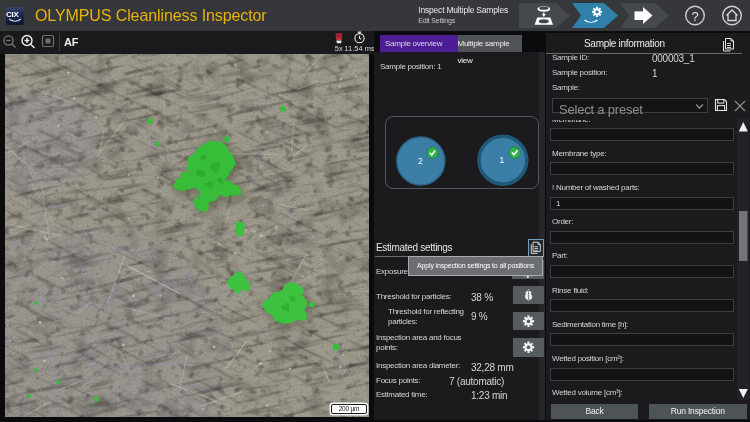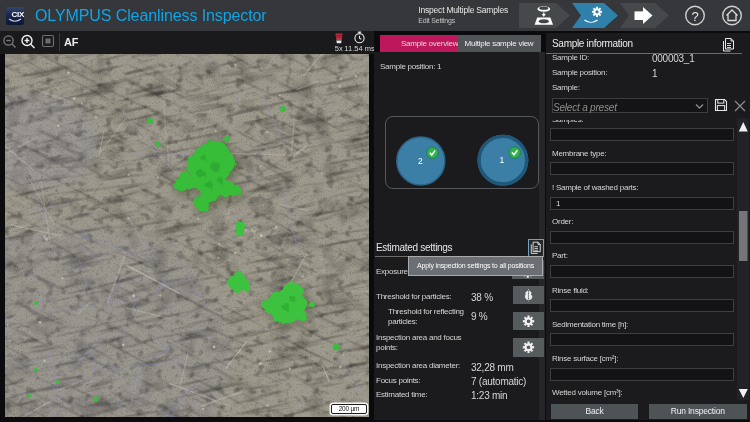--- a/index.html
+++ b/index.html
@@ -6,26 +6,26 @@
 .abs{position:absolute}
 .lbl{position:absolute;font-size:8px;letter-spacing:-0.25px;color:#d6d6d6;white-space:pre}
 .val{position:absolute;font-size:10px;letter-spacing:-0.25px;color:#d6d6d6;white-space:nowrap}
 .inp{position:absolute;background:#131315;border:1px solid #3e3e40;height:13px}
 .gbtn{position:absolute;background:#565b5e;display:flex;align-items:center;justify-content:center}
 </style></head>
 <body>
 
 <div class="abs" style="left:0;top:0;width:750px;height:31px;background:#35373a"></div>
 <div class="abs" style="left:6px;top:6.5px;width:18px;height:18px;border-radius:2px;background:linear-gradient(180deg,#35466b 0%,#1c2a52 40%,#0c1634 100%)">
-<div style="position:absolute;left:0;top:3.5px;width:18px;text-align:right;font-size:8px;font-weight:bold;color:#fff;letter-spacing:-0.3px">CIX</div>
+<div style="position:absolute;left:0;top:3.5px;width:18px;text-align:left;font-size:8px;font-weight:bold;color:#fff;letter-spacing:-0.3px">CIX</div>
 <svg style="position:absolute;left:2px;top:11px" width="14" height="6" viewBox="0 0 14 6">
       <path d="M1 1 q6 4.5 12 0" fill="none" stroke="#c9d4e8" stroke-width="1.1"></path>
     </svg>
   </div>
-<div class="abs" style="left:35px;top:0;height:31px;line-height:31px;font-size:16px;letter-spacing:-0.1px;color:#0ea5e9">OLYMPUS Cleanliness Inspector</div>
+<div class="abs" style="left:35px;top:0;height:31px;line-height:31px;font-size:16px;letter-spacing:-0.1px;color:#eab308">OLYMPUS Cleanliness Inspector</div>
 <div class="abs" style="right:242px;top:5px;color:#e8e8e8;font-size:8.5px;letter-spacing:-0.2px">Inspect Multiple Samples<br><span style="font-size:7px;color:#c4c4c4">Edit Settings</span></div>
 <svg class="abs" style="left:514px;top:0" width="166" height="31" viewBox="0 0 166 31">
 <polygon points="5,3 42,3 56,15.5 42,28 5,28" fill="#45494c"></polygon>
 <polygon points="58,3 90,3 104,15.5 90,28 58,28 67,15.5" fill="#2f81ab"></polygon>
 <polygon points="106,3 141,3 155,15.5 141,28 106,28 115,15.5" fill="#45494c"></polygon>
 <ellipse cx="29.8" cy="9" rx="6.4" ry="2.8" fill="#fff"></ellipse>
 <ellipse cx="29.8" cy="8.2" rx="4.6" ry="1.6" fill="#404447"></ellipse>
 <line x1="29.8" y1="12.5" x2="29.8" y2="14.5" stroke="#fff" stroke-width="1.2"></line>
 <polygon points="27.8,14 31.8,14 29.8,17" fill="#fff"></polygon>
 <path d="M23.2 17.5 h13.2 l2.6 7.3 h-18.4 z" fill="#fff"></path>
@@ -431,22 +431,22 @@
       <circle cx="53" cy="328" r="2" fill="#3cbb3e"></circle>
       <circle cx="24" cy="342" r="2" fill="#3cbb3e"></circle>
       <circle cx="91" cy="345" r="2.5" fill="#3cbb3e"></circle>
       <circle cx="31" cy="249" r="2" fill="#3cbb3e"></circle>
       <circle cx="222" cy="85" r="3" fill="#3cbb3e"></circle>
     </g>
 </svg>
 <div class="abs" style="left:331px;top:403.5px;width:36px;height:10.5px;background:#fff;border:1.2px solid #1c1c1c;border-radius:2px;box-shadow:0 0 0 1.5px rgba(255,255,255,0.9);display:flex;align-items:center;justify-content:center;font-size:6.5px;color:#111;letter-spacing:-0.2px">200 µm</div>
 <div class="abs" style="left:374px;top:52px;width:171px;height:368px;background:#1b1b1e"></div>
 <div class="abs" style="left:538.5px;top:52px;width:6.5px;height:368px;background:#26262a"></div>
-<div class="abs" style="left:380px;top:35px;width:101px;height:17px;background:#be185d;color:#dcdcdc;font-size:8px;letter-spacing:-0.25px;padding-left:21px;line-height:17px">Sample overview</div>
-<div class="abs" style="left:457.5px;top:35px;width:83px;height:17px;background:#515457;color:#f0f0f0;font-size:8px;letter-spacing:-0.25px;text-align:center;line-height:17px">Multiple sample view</div>
+<div class="abs" style="left:380px;top:35px;width:101px;height:17px;background:#4c1d95;color:#dcdcdc;font-size:8px;letter-spacing:-0.25px;padding-left:5px;line-height:17px">Sample overview</div>
+<div class="abs" style="left:457.5px;top:35px;width:64px;height:17px;background:#515457;color:#f0f0f0;font-size:8px;letter-spacing:-0.25px;line-height:17px">Multiple sample view</div>
 <div class="lbl" style="left:380px;top:62px">Sample position: 1</div>
 <div class="abs" style="left:385px;top:115.5px;width:154px;height:73.5px;border:1px solid #55585b;border-radius:8px"></div>
 <svg class="abs" style="left:385px;top:115.5px" width="154" height="73.5" viewBox="0 0 154 73.5">
 <circle cx="35.8" cy="45" r="24" fill="#3b7ea6"></circle>
 <circle cx="35.8" cy="45" r="24" fill="none" stroke="#2e6487" stroke-width="1.5"></circle>
 <circle cx="117.9" cy="44.2" r="25.4" fill="#3b7ea6"></circle>
 <circle cx="117.9" cy="44.2" r="23.8" fill="none" stroke="#1f5878" stroke-width="3.4"></circle>
 <text x="35.3" y="48" font-size="8.5" fill="#fff" text-anchor="middle" font-family="Liberation Sans">2</text>
 <text x="116.9" y="47.2" font-size="8.5" fill="#fff" text-anchor="middle" font-family="Liberation Sans">1</text>
 <g>
@@ -492,68 +492,68 @@
 <div class="lbl" style="left:376px;top:333px;line-height:10px">Inspection area and focus
 points:</div>
 <div class="gbtn" style="left:512.5px;top:338px;width:31px;height:18.5px">
     <svg width="31" height="18.5" viewBox="0 0 31 18.5">
       <path transform="translate(15.5,9.25) scale(0.8)" d="M7.05 -1.46 L7.05 1.46 L4.97 1.15 L4.33 2.70 L6.02 3.95 L3.95 6.02 L2.70 4.33 L1.15 4.97 L1.46 7.05 L-1.46 7.05 L-1.15 4.97 L-2.70 4.33 L-3.95 6.02 L-6.02 3.95 L-4.33 2.70 L-4.97 1.15 L-7.05 1.46 L-7.05 -1.46 L-4.97 -1.15 L-4.33 -2.70 L-6.02 -3.95 L-3.95 -6.02 L-2.70 -4.33 L-1.15 -4.97 L-1.46 -7.05 L1.46 -7.05 L1.15 -4.97 L2.70 -4.33 L3.95 -6.02 L6.02 -3.95 L4.33 -2.70 L4.97 -1.15 Z M2.30 0.00 A2.3 2.3 0 1 0 -2.30 0.00 A2.3 2.3 0 1 0 2.30 0.00 Z" fill="#f0f0f0" fill-rule="evenodd"></path>
     </svg>
   </div>
 <div class="lbl" style="left:376px;top:361px">Inspection area diameter:</div>
 <div class="val" style="left:471px;top:362px">32,28 mm</div>
 <div class="lbl" style="left:376px;top:375.5px">Focus points:</div>
-<div class="val" style="left:471px;top:375.5px">7 (automatic)</div>
+<div class="val" style="left:449px;top:375.5px">7 (automatic)</div>
 <div class="lbl" style="left:376px;top:389.5px">Estimated time:</div>
 <div class="val" style="left:471px;top:389.5px">1:23 min</div>
 <div class="abs" style="left:408px;top:256px;width:135px;height:19.5px;background:#6b6f73;border:1px solid #ababab;z-index:30;display:flex;align-items:center;justify-content:center;font-size:7px;letter-spacing:-0.15px;color:#fff">Apply inspection settings to all positions</div>
 <div class="abs" style="left:546px;top:33px;width:204px;height:387px;background:#1b1b1e"></div>
-<div class="abs" style="left:552px;top:37.5px;font-size:10px;letter-spacing:-0.3px;color:#eaeaea">Sample information</div>
+<div class="abs" style="left:584px;top:37.5px;font-size:10px;letter-spacing:-0.3px;color:#eaeaea">Sample information</div>
 <div class="abs" style="left:546px;top:52.5px;width:196px;height:1px;background:#6a6a6a"></div>
 <div class="abs" style="left:721px;top:37px"><svg width="15" height="16" viewBox="0 0 15 16">
 <path d="M4.5 1.5 h5.5 l2.5 2.5 v8 h-8 z" fill="none" stroke="#e8e8e8" stroke-width="1"></path>
 <path d="M10 1.5 v2.5 h2.5" fill="none" stroke="#e8e8e8" stroke-width="1"></path>
 <path d="M2.5 4 v10 h7" fill="none" stroke="#e8e8e8" stroke-width="1"></path>
 <path d="M6 6.5h4M6 8.5h4M6 10.5h4" stroke="#e8e8e8" stroke-width="0.9"></path>
 </svg></div>
 <div class="lbl" style="left:552px;top:53px">Sample ID:</div>
 <div class="val" style="left:652px;top:53px">000003_1</div>
 <div class="lbl" style="left:552px;top:68px">Sample position:</div>
 <div class="val" style="left:652px;top:68px">1</div>
 <div class="lbl" style="left:552px;top:83px">Sample:</div>
 <div class="abs" style="left:552px;top:98px;width:156px;height:14.5px;background:#141416;border:1px solid #3e3e40">
-<span style="position:absolute;left:0;top:2.5px;font-size:10px;font-style:italic;color:#8f8f8f;letter-spacing:-0.2px">Select a preset</span>
+<span style="position:absolute;left:6px;top:2.5px;font-size:13px;color:#8f8f8f;letter-spacing:-0.2px">Select a preset</span>
 <svg style="position:absolute;right:3px;top:4px" width="9" height="7" viewBox="0 0 9 7">
       <polyline points="1,1.5 4.5,5 8,1.5" fill="none" stroke="#8a8a8a" stroke-width="1.3"></polyline>
     </svg>
 </div>
 <svg class="abs" style="left:713.5px;top:98px" width="14" height="14" viewBox="0 0 14 14">
 <path d="M1.5 1.5 h9 l2 2 v9 h-11 z" fill="none" stroke="#e6e6e6" stroke-width="1.1"></path>
 <rect x="3.8" y="1.5" width="6" height="3.6" fill="none" stroke="#e6e6e6" stroke-width="1"></rect>
 <rect x="3.4" y="7.6" width="7.2" height="4.9" fill="none" stroke="#e6e6e6" stroke-width="1"></rect>
 </svg>
 <svg class="abs" style="left:732.5px;top:98.5px" width="14" height="14" viewBox="0 0 14 14">
 <path d="M2 2 L12 12 M12 2 L2 12" stroke="#8d8d8d" stroke-width="1.2"></path>
 </svg>
 <div class="abs" style="left:546px;top:120px;width:190px;height:279.5px;overflow:hidden">
-<div class="lbl" style="left:6px;top:-5.4px">Samples:</div>
+<div class="lbl" style="left:6px;top:-5.4px">Membrane:</div>
 <div class="inp" style="left:4px;top:8.2px;width:184px;font-size:8px;color:#ddd;padding-left:5px;line-height:11px"></div>
 <div class="lbl" style="left:6px;top:28.8px">Membrane type:</div>
 <div class="inp" style="left:4px;top:42.4px;width:184px;font-size:8px;color:#ddd;padding-left:5px;line-height:11px"></div>
-<div class="lbl" style="left:6px;top:63.0px">! Sample of washed parts:</div>
+<div class="lbl" style="left:6px;top:63.0px">! Number of washed parts:</div>
 <div class="inp" style="left:4px;top:76.6px;width:184px;font-size:8px;color:#ddd;padding-left:5px;line-height:11px">1</div>
 <div class="lbl" style="left:6px;top:97.2px">Order:</div>
 <div class="inp" style="left:4px;top:110.8px;width:184px;font-size:8px;color:#ddd;padding-left:5px;line-height:11px"></div>
 <div class="lbl" style="left:6px;top:131.4px">Part:</div>
 <div class="inp" style="left:4px;top:145.0px;width:184px;font-size:8px;color:#ddd;padding-left:5px;line-height:11px"></div>
 <div class="lbl" style="left:6px;top:165.6px">Rinse fluid:</div>
 <div class="inp" style="left:4px;top:179.2px;width:184px;font-size:8px;color:#ddd;padding-left:5px;line-height:11px"></div>
 <div class="lbl" style="left:6px;top:199.8px">Sedimentation time [h]:</div>
 <div class="inp" style="left:4px;top:213.4px;width:184px;font-size:8px;color:#ddd;padding-left:5px;line-height:11px"></div>
-<div class="lbl" style="left:6px;top:234.0px">Rinse surface [cm²]:</div>
+<div class="lbl" style="left:6px;top:234.0px">Wetted position [cm²]:</div>
 <div class="inp" style="left:4px;top:247.6px;width:184px;font-size:8px;color:#ddd;padding-left:5px;line-height:11px"></div>
 <div class="lbl" style="left:6px;top:268.2px">Wetted volume [cm³]:</div>
 
 </div>
 <div class="abs" style="left:737px;top:118px;width:11.5px;height:281.5px;background:#232327"></div>
 <svg class="abs" style="left:737px;top:118px" width="12" height="282" viewBox="0 0 12 282">
     <polygon points="6.3,4 1.8,13.5 10.8,13.5" fill="#f2f2f2"></polygon>
     <polygon points="6.3,280 1.8,271 10.8,271" fill="#f2f2f2"></polygon>
     <rect x="2" y="93" width="8.5" height="50" fill="#757577"></rect>
   </svg>

